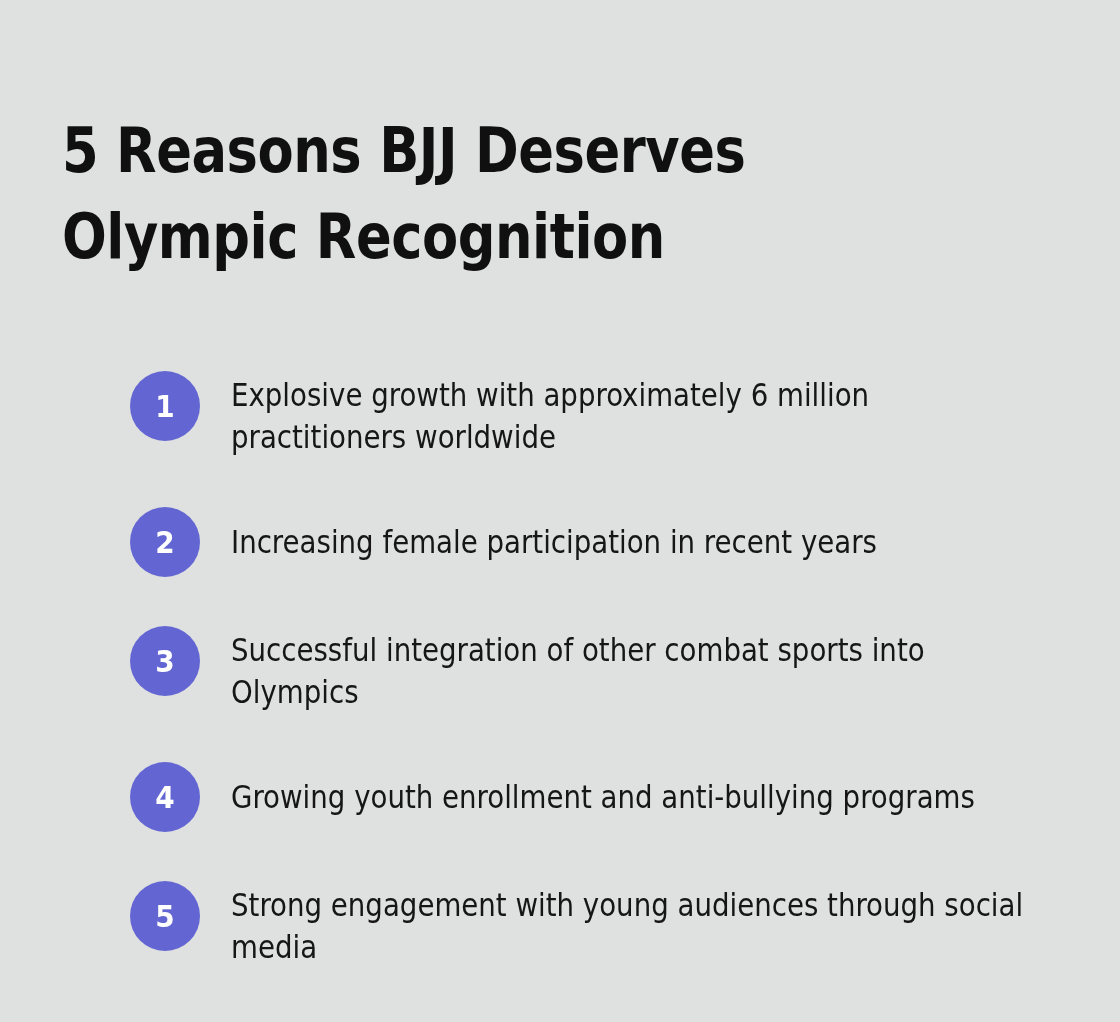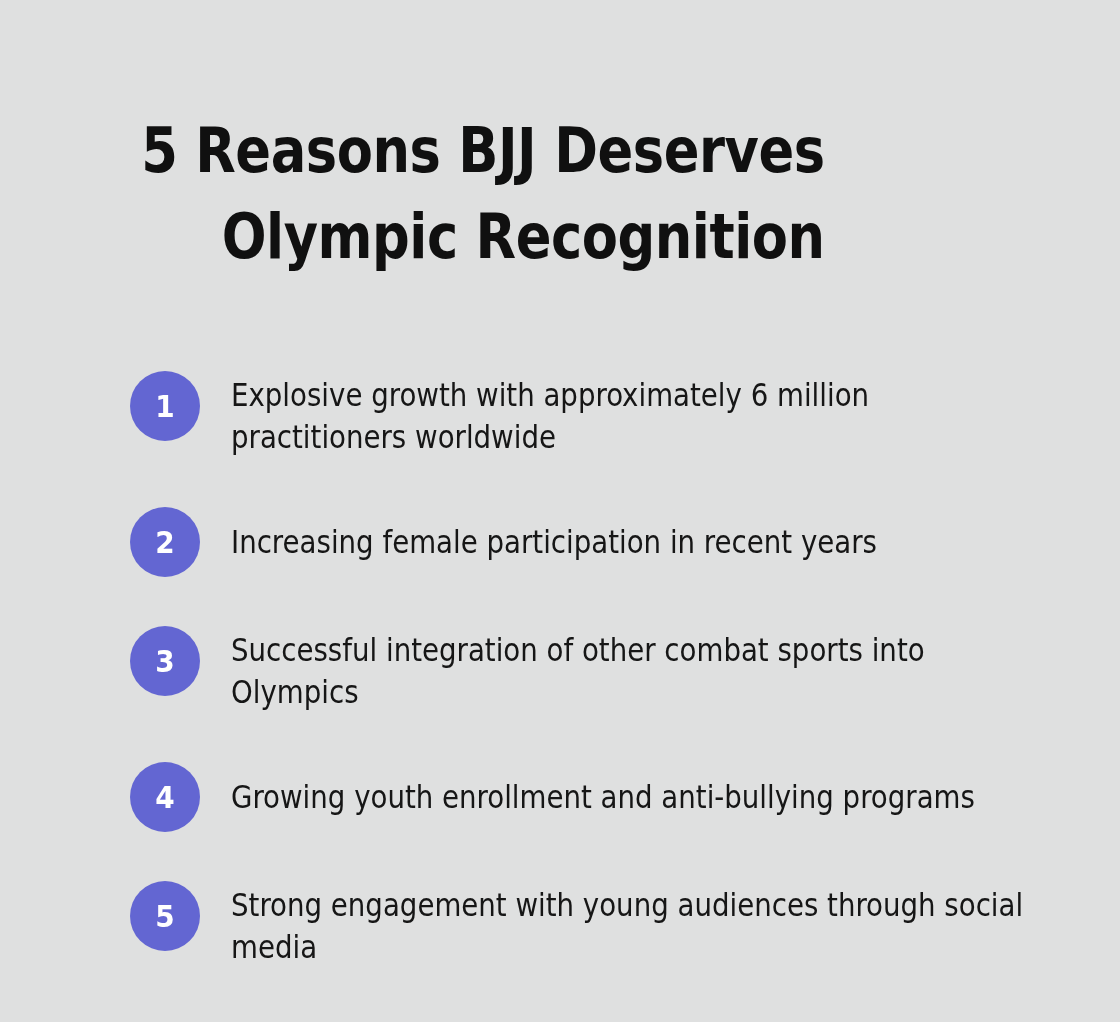--- a/index.html
+++ b/index.html
@@ -22,21 +22,20 @@
     background: #dfe0e0;
     box-sizing: border-box;
   }
 
   
   .title-block {
     position: absolute;
     left: 62px;
     top: 108px;
     width: 820px;
-    text-align: right;
   }
   .title {
     margin: 0;
     font-family: "DejaVu Sans Condensed", "Liberation Sans Narrow", "Liberation Sans", sans-serif;
     font-size: 63px;
     line-height: 86px;
     font-weight: 700;
     letter-spacing: -0.5px;
     color: #101010;
     white-space: pre-line;

